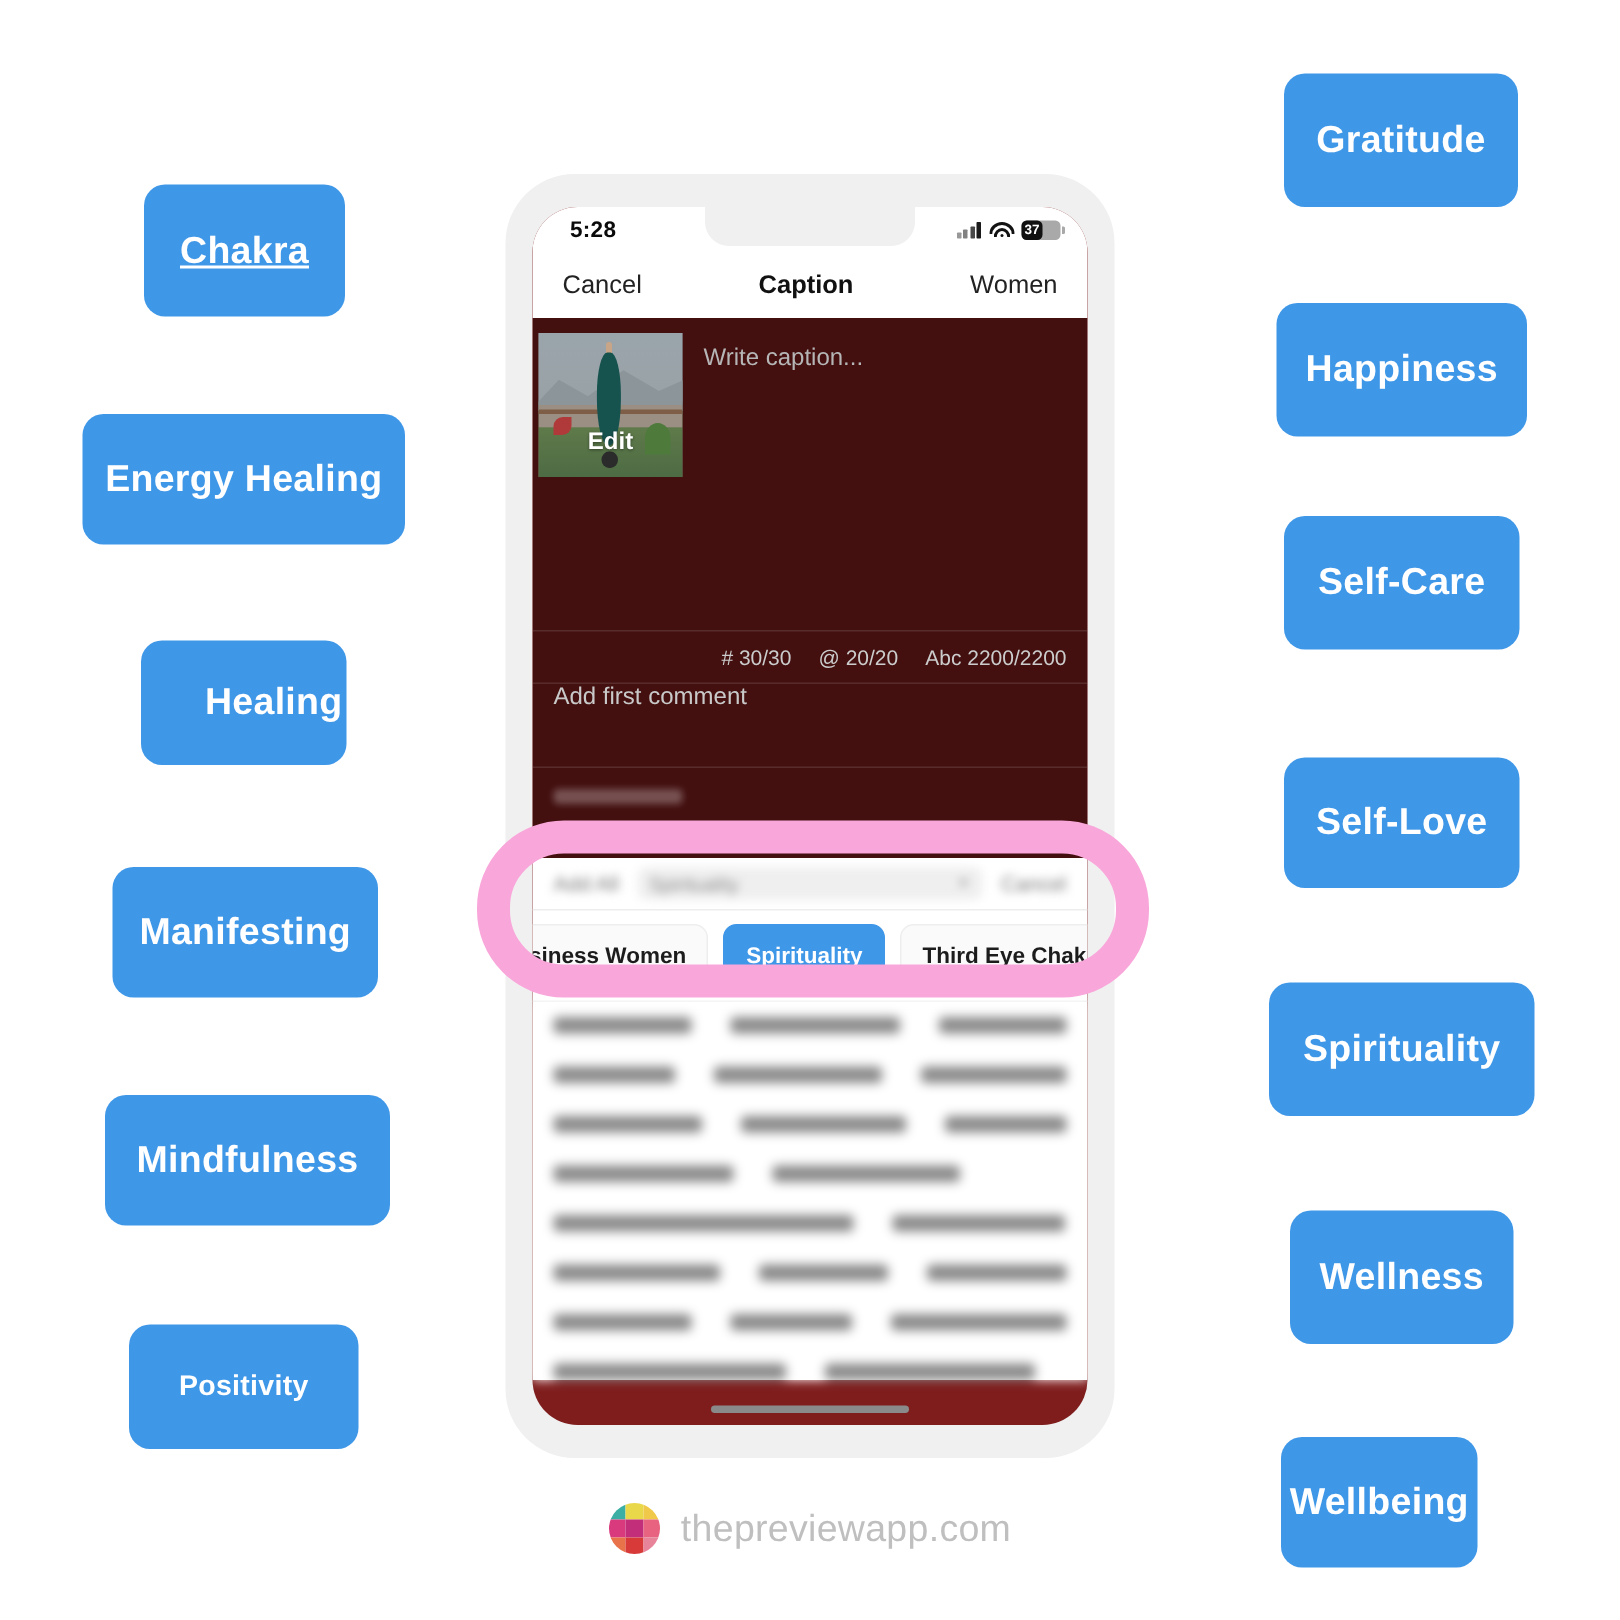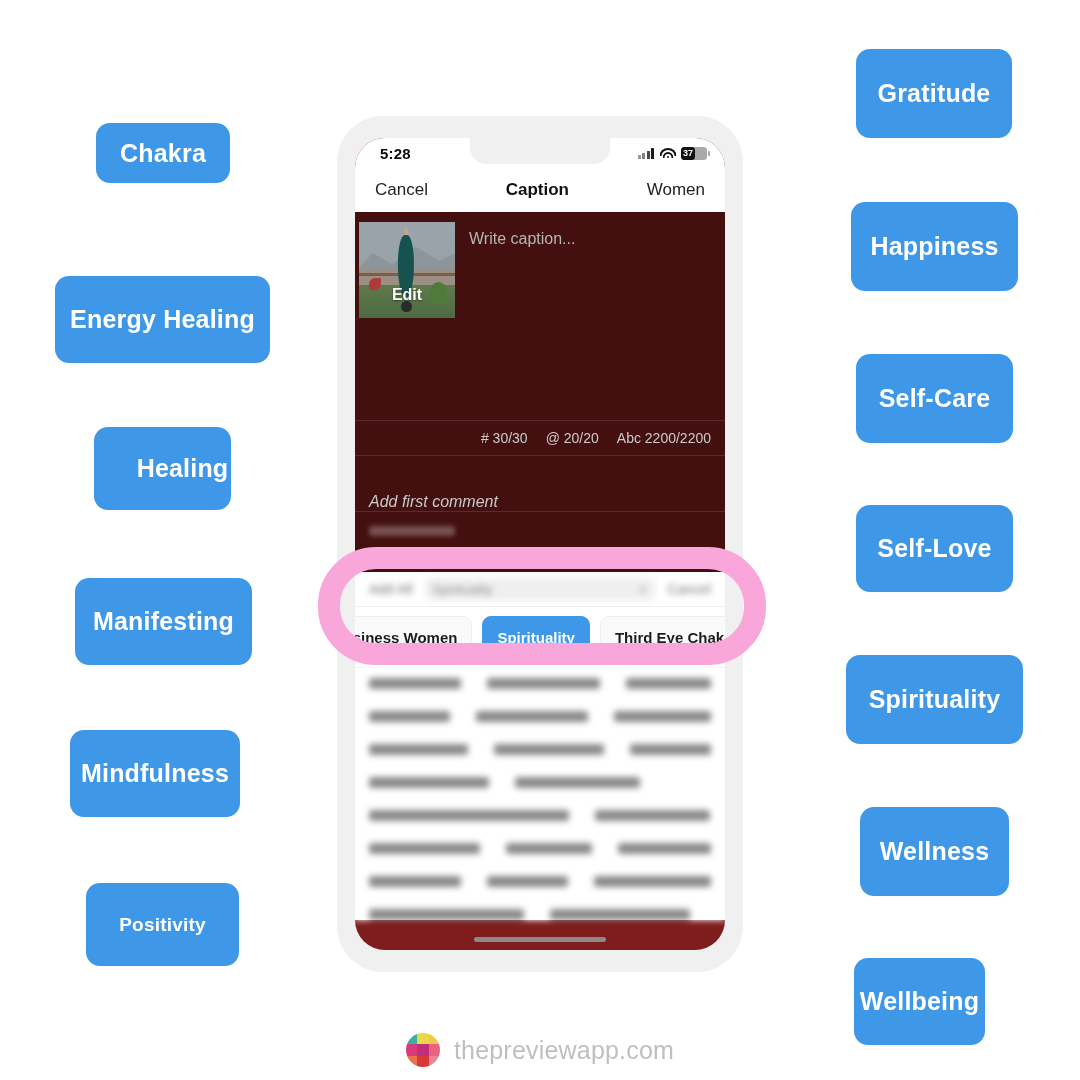--- a/index.html
+++ b/index.html
@@ -177,24 +177,23 @@
   }
   #counter-row {
     height: 36px;
     border-top: 1px solid rgba(255,255,255,0.12);
     border-bottom: 1px solid rgba(255,255,255,0.12);
     display:flex; align-items:center; justify-content:flex-end;
     gap: 18px; padding-right: 14px; box-sizing:border-box;
   }
   .counter-item { font-size: 14px; color: #cccccc; white-space:nowrap; }
   #comment-row {
-    height: 56px; display:flex; align-items:flex-end; padding-left: 14px;
+    height: 56px; display:flex; align-items:flex-start; padding-left: 14px;
     border-bottom: 1px solid rgba(255,255,255,0.12);
     box-sizing:border-box;
-    font-style:italic;
   }
   #comment-placeholder { font-size: 16px; color:#c9c9c9; }
   #dim-tail { height: 46px; }
   .blur-line {
     height: 10px; margin: 14px 0 0 14px; width: 86px;
     background: rgba(255,255,255,0.28); border-radius: 3px;
     filter: blur(2.4px);
   }
 
   
@@ -265,50 +264,50 @@
     border: 22px solid #F9A6DA;
     border-radius: 58px;
     box-sizing: border-box;
     pointer-events: none;
     z-index: 20;
   }
 
   
   #footer {
     position:absolute;
-    left: 0; right: 0; top: 1033px;
+    left: 0; right: 0; top: 1002px;
     display:flex; align-items:center; justify-content:center; gap: 14px;
   }
   #footer-logo {
     width: 34px; height: 34px; border-radius:50%;
     overflow:hidden; display:grid;
     grid-template-columns: repeat(3, 1fr);
     grid-template-rows: repeat(3, 1fr);
   }
   #footer-logo i { display:block; }
   #footer-text {
     font-size: 25px; color:#BFBFBF; letter-spacing: 0.2px;
   }
 </style>
 </head>
 <body>
 
 <div id="left-tag-column">
-    <div class="tag-pill" style="left: 96px; top: 123px; width: 134px; height: 60px; font-size: 25px; background: rgb(63, 151, 232);">Chakra</div>
+    <div class="tag-pill" style="left: 96px; top: 123px; width: 134px; height: 88px; font-size: 25px; background: rgb(63, 151, 232); text-decoration: underline;">Chakra</div>
     <div class="tag-pill" style="left: 55px; top: 276px; width: 215px; height: 87px; font-size: 25px; background: rgb(63, 151, 232);">Energy Healing</div>
     <div class="tag-pill" style="left: 94px; top: 427px; width: 137px; height: 83px; font-size: 25px; background: rgb(63, 151, 232); padding-left: 40px;">Healing</div>
     <div class="tag-pill" style="left: 75px; top: 578px; width: 177px; height: 87px; font-size: 25px; background: rgb(63, 151, 232);">Manifesting</div>
-    <div class="tag-pill" style="left: 70px; top: 730px; width: 170px; height: 87px; font-size: 25px; background: rgb(63, 151, 232);">Mindfulness</div>
+    <div class="tag-pill" style="left: 70px; top: 730px; width: 190px; height: 87px; font-size: 25px; background: rgb(63, 151, 232);">Mindfulness</div>
     <div class="tag-pill" style="left: 86px; top: 883px; width: 153px; height: 83px; font-size: 19px; background: rgb(63, 151, 232);">Positivity</div>
   </div>
 
 <div id="right-tag-column">
     <div class="tag-pill" style="left: 856px; top: 49px; width: 156px; height: 89px; font-size: 25px; background: rgb(63, 151, 232);">Gratitude</div>
     <div class="tag-pill" style="left: 851px; top: 202px; width: 167px; height: 89px; font-size: 25px; background: rgb(63, 151, 232);">Happiness</div>
-    <div class="tag-pill" style="left: 856px; top: 354px; width: 157px; height: 89px; font-size: 25px; background: rgb(63, 151, 232);">Self-Care</div>
+    <div class="tag-pill" style="left: 856px; top: 344px; width: 157px; height: 89px; font-size: 25px; background: rgb(63, 151, 232);">Self-Care</div>
     <div class="tag-pill" style="left: 856px; top: 505px; width: 157px; height: 87px; font-size: 25px; background: rgb(63, 151, 232);">Self-Love</div>
     <div class="tag-pill" style="left: 846px; top: 655px; width: 177px; height: 89px; font-size: 25px; background: rgb(63, 151, 232);">Spirituality</div>
     <div class="tag-pill" style="left: 860px; top: 807px; width: 149px; height: 89px; font-size: 25px; background: rgb(63, 151, 232);">Wellness</div>
     <div class="tag-pill" style="left: 854px; top: 958px; width: 131px; height: 87px; font-size: 25px; background: rgb(63, 151, 232);">Wellbeing</div>
   </div>
 
 <div id="phone-frame">
   <div id="phone-screen">
     <div id="phone-notch"></div>
 

